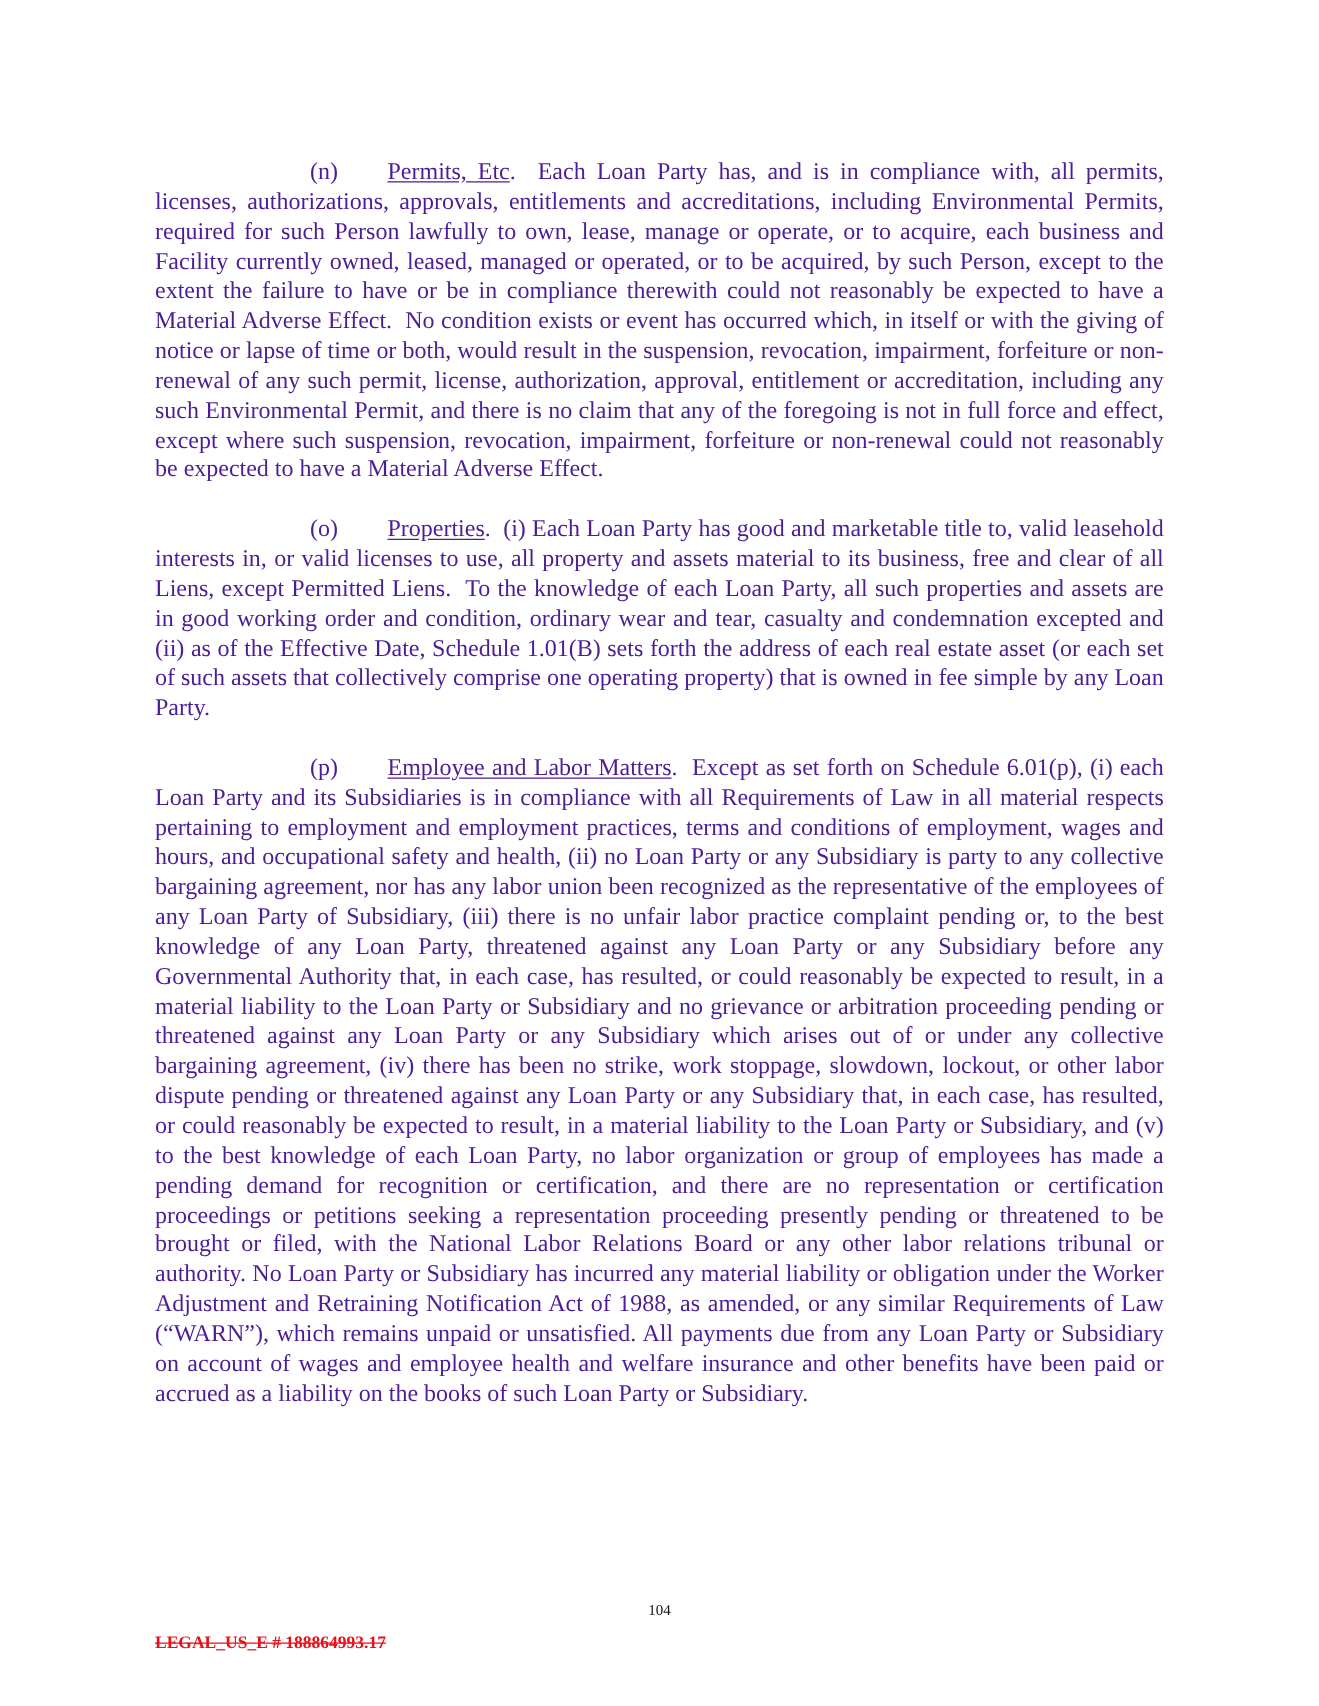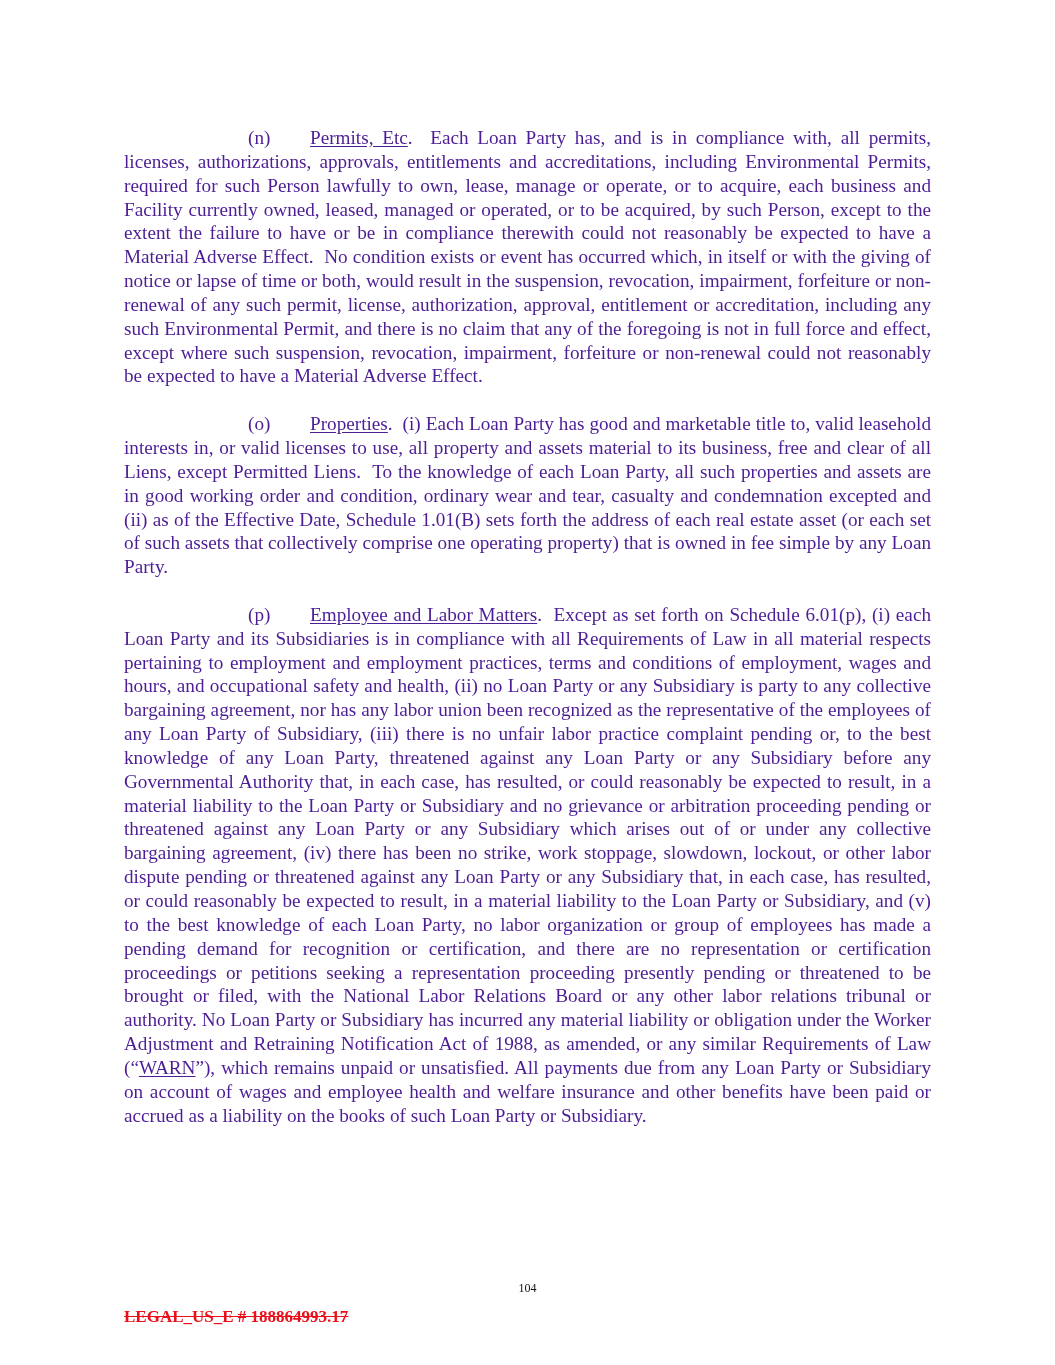--- a/index.html
+++ b/index.html
@@ -5,28 +5,28 @@
   html, body { margin: 0; padding: 0; background: #ffffff; }
   body { width: 1055px; height: 1365px; position: relative; overflow: hidden; }
   .page {
     position: absolute; left: 124px; top: 126px; width: 807px;
     font-family: "Liberation Serif", "DejaVu Serif", serif;
     font-size: 19.2px; line-height: 23.85px; color: #4c1d95;
   }
   .para { text-align: justify; margin: 0 0 23.85px 0; text-indent: 0; }
   .para .lead { display: inline-block; width: 62px; margin-left: 124px; }
   .para .heading { text-decoration: underline; text-underline-offset: 2px; }
-  .defined { text-decoration: underline; text-underline-offset: 2px; }
+  .defined { text-underline-offset: 2px; }
   .page-number {
     position: absolute; top: 1281px; left: 0; width: 1055px; text-align: center;
     font-family: "Liberation Serif", "DejaVu Serif", serif; font-size: 12px; color: #111111;
   }
   .doc-id {
     position: absolute; left: 124px; top: 1307px;
-    font-family: "Liberation Serif", "DejaVu Serif", serif; font-size: 17px; font-weight: bold;
+    font-family: "Liberation Serif", "DejaVu Serif", serif; font-size: 14px; font-weight: bold;
     color: #e8101a; text-decoration: line-through;
   }
 </style>
 </head>
 <body>
 
 <div class="page">
   <p class="para">
     <span class="lead">(n)</span><span class="heading">Permits, Etc</span><span>.</span><span style="white-space: pre-wrap;">  Each Loan Party has, and is in compliance with, all permits, licenses, authorizations, approvals, entitlements and accreditations, including Environmental Permits, required for such Person lawfully to own, lease, manage or operate, or to acquire, each business and Facility currently owned, leased, managed or operated, or to be acquired, by such Person, except to the extent the failure to have or be in compliance therewith could not reasonably be expected to have a Material Adverse Effect.  No condition exists or event has occurred which, in itself or with the giving of notice or lapse of time or both, would result in the suspension, revocation, impairment, forfeiture or non-renewal of any such permit, license, authorization, approval, entitlement or accreditation, including any such Environmental Permit, and there is no claim that any of the foregoing is not in full force and effect, except where such suspension, revocation, impairment, forfeiture or non-renewal could not reasonably be expected to have a Material Adverse Effect.</span>
   </p>

